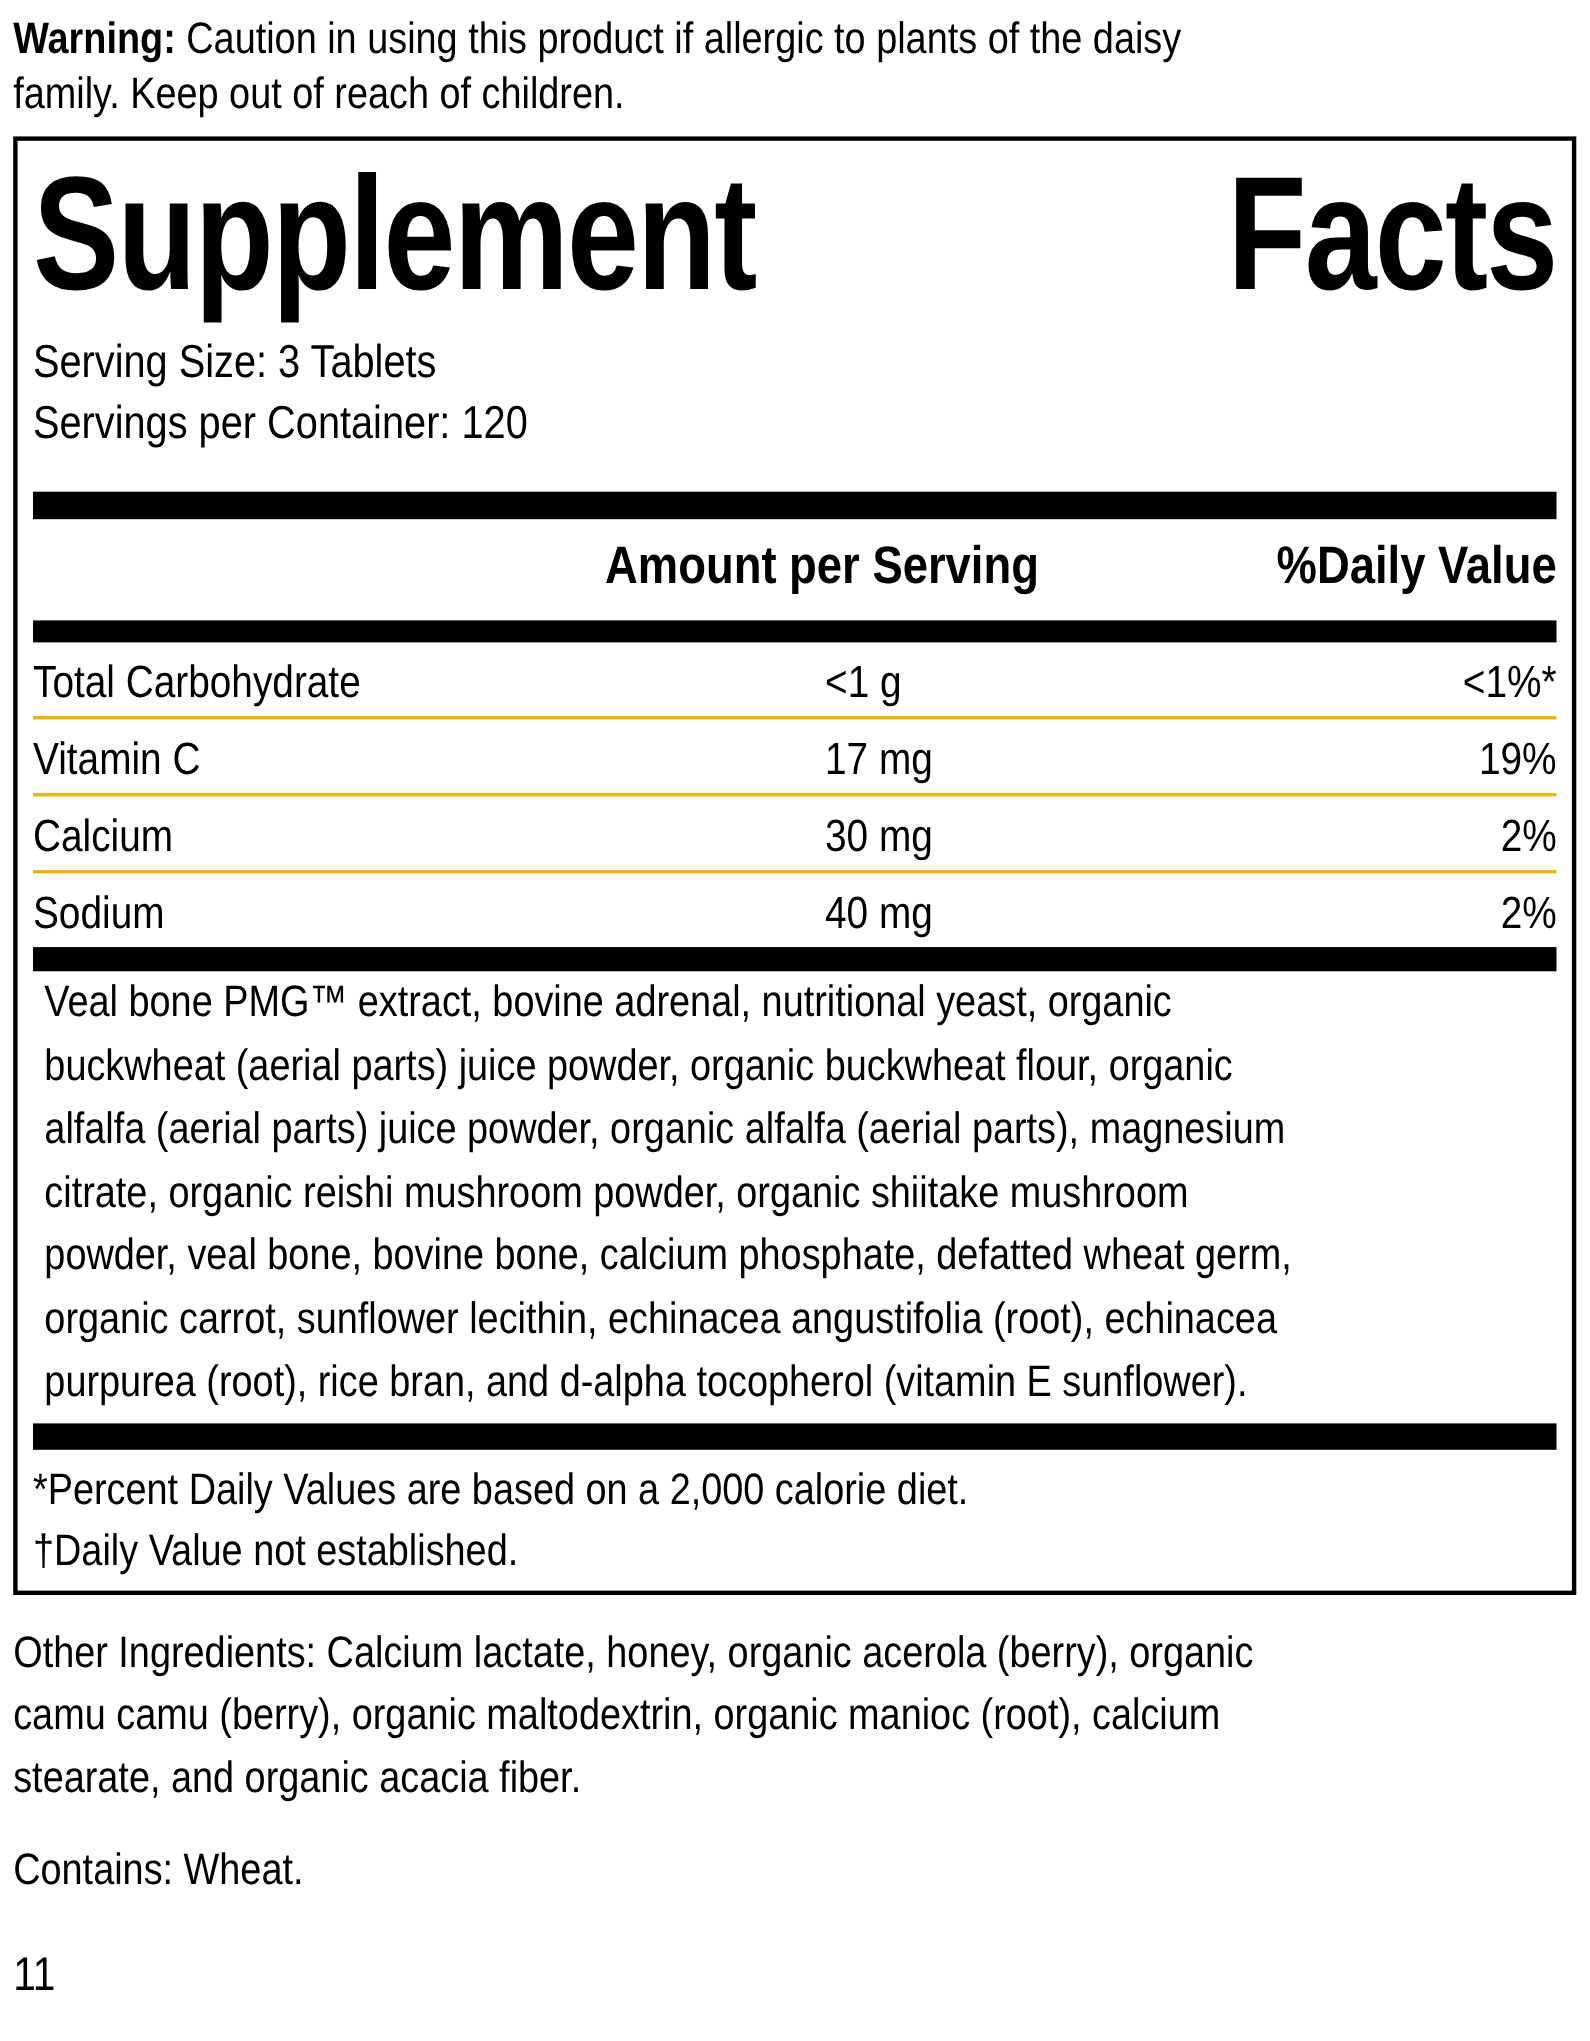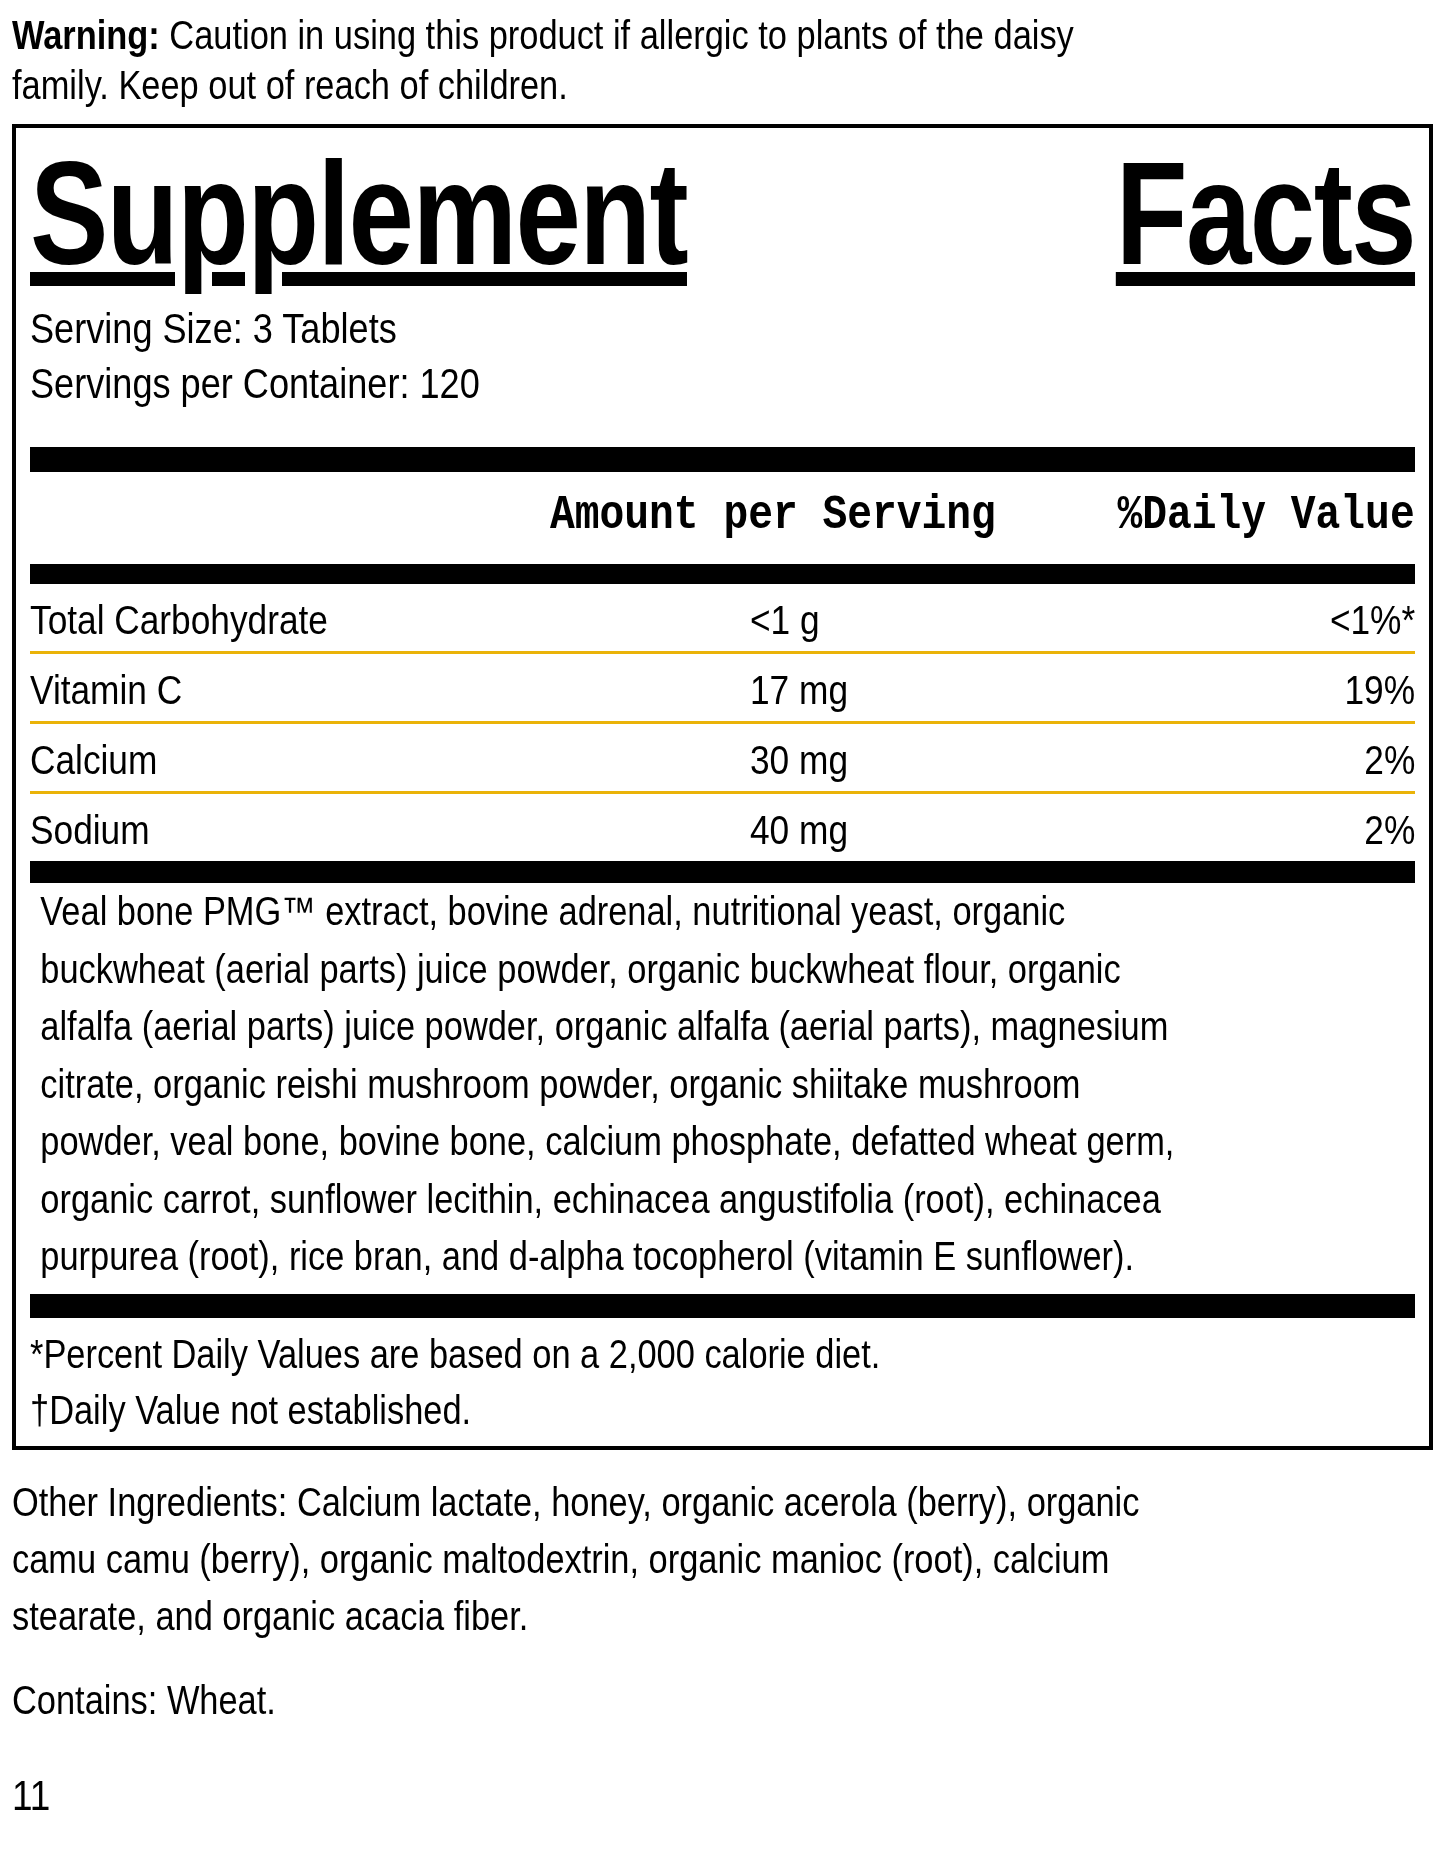--- a/index.html
+++ b/index.html
@@ -26,37 +26,36 @@
     border:4px solid #000;
     padding:0 14px 8px;
   }
 
   .title{
     display:flex;justify-content:space-between;align-items:flex-start;
     font-weight:bold;
     font-size:147px;line-height:1.0;
     margin-top:12px;
     letter-spacing:-2px;
-    text-decoration:underline;
   }
   .title .w1{display:inline-block;transform:scaleX(0.80);transform-origin:0 50%;}
   .title .w2{display:inline-block;transform:scaleX(0.80);transform-origin:100% 50%;}
 
   .serving-block{margin-top:14px;font-size:42px;line-height:55px;}
 
   .bar{background:#000;}
   .bar1{height:25px;margin-top:36px;}
   .bar2{height:20px;}
   .bar3{height:22px;}
   .bar4{height:24px;margin-top:8px;}
 
   .colhead{
     display:flex;align-items:baseline;
     padding:16px 0 22px;
-    font-weight:bold;font-size:48px;line-height:54px;font-family:Liberation Mono, monospace;
+    font-weight:bold;font-size:48px;line-height:54px;
   }
   .colhead .spacer{width:520px;flex:0 0 auto;}
   .colhead .dvh{margin-left:auto;}
 
   .row{
     display:grid;grid-template-columns:720px 1fr auto;
     font-size:41px;line-height:51px;
     padding:11px 0 5px;
     border-bottom:3px solid #eab308;
     align-items:baseline;

